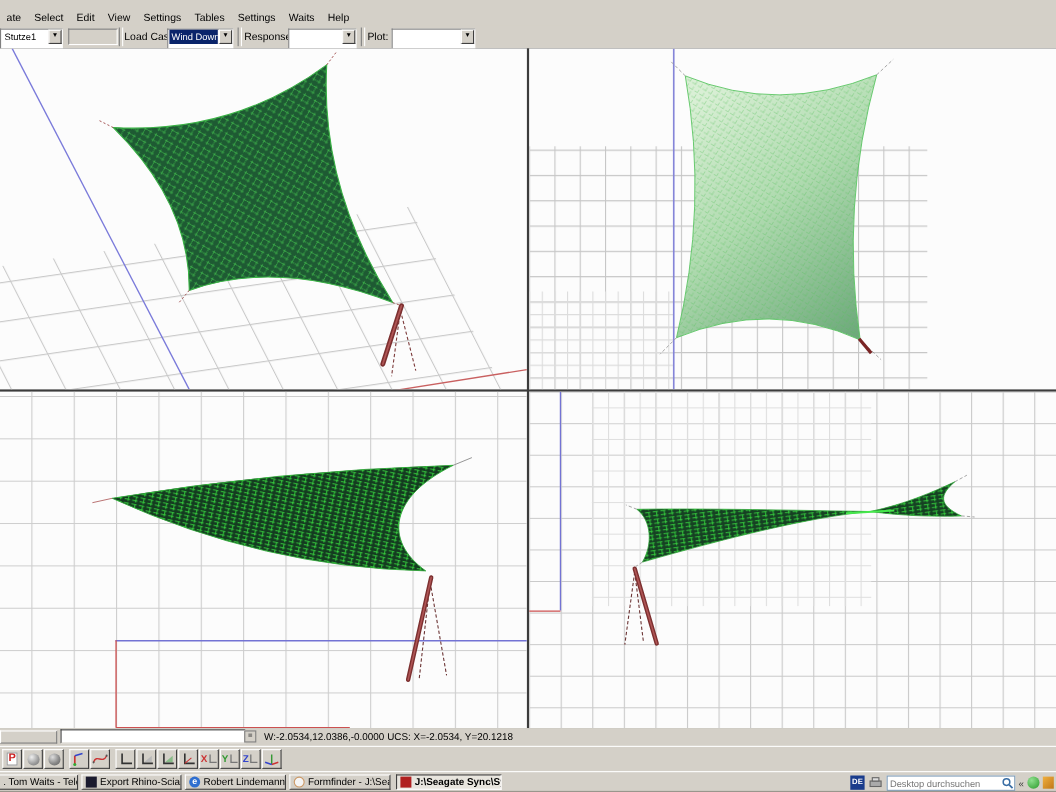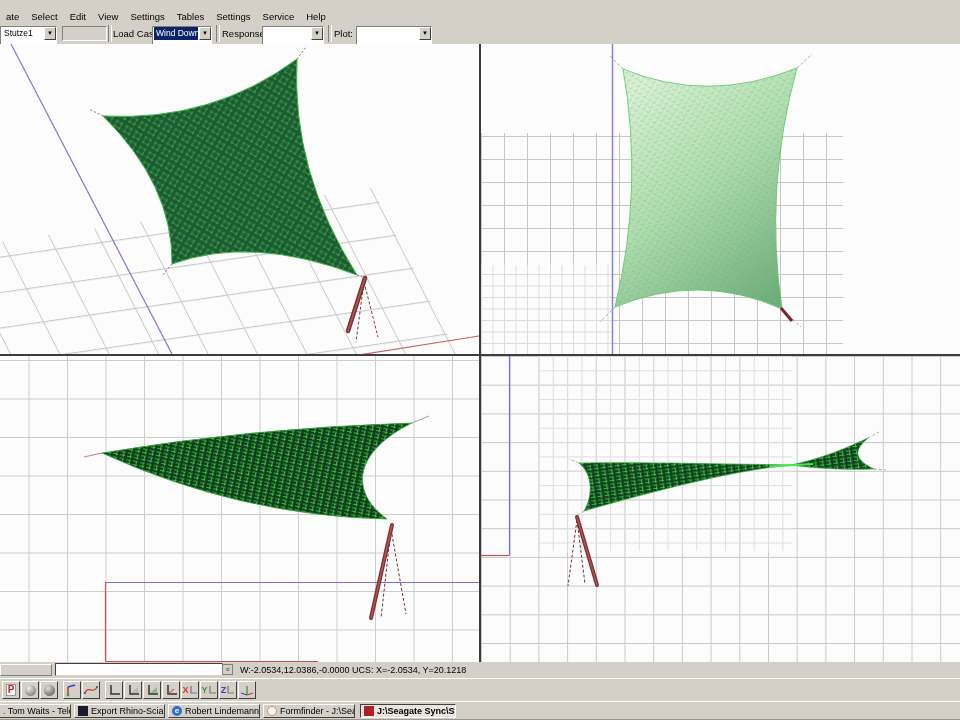--- a/index.html
+++ b/index.html
@@ -91,21 +91,21 @@
 
 
   <div class="menubar">
     <span class="menu-item">ate</span>
     <span class="menu-item">Select</span>
     <span class="menu-item">Edit</span>
     <span class="menu-item">View</span>
     <span class="menu-item">Settings</span>
     <span class="menu-item">Tables</span>
     <span class="menu-item">Settings</span>
-    <span class="menu-item">Service</span>
+    <span class="menu-item">Waits</span>
     <span class="menu-item">Help</span>
   </div>
 
   <div class="toolbar">
     <div class="combo" style="left:0;width:57px;">
       <span class="val">Stutze1</span>
       <span class="arrow">▼</span>
     </div>
     <div class="inset-box" style="left:62px;width:45px;"></div>
     <div class="tb-sep" style="left:108px;"></div>
@@ -344,15 +344,32 @@
       <span>Robert Lindemann KG Gr...</span>
     </div>
     <div class="tbtn" style="left:263px;width:92px;">
       <span class="tico" style="border-radius:50%;background:#f5f5f5;border:1px solid #c96;box-sizing:border-box;"></span>
       <span>Formfinder - J:\Seagate ...</span>
     </div>
     <div class="tbtn active" style="left:360px;width:96px;">
       <span class="tico" style="background:#b02020;"></span>
       <span>J:\Seagate Sync\Syn...</span>
     </div>
+    <div class="tray">
+      <span class="lang">DE</span>
+      <svg width="14" height="11">
+        <rect x="2" y="4" width="10" height="5" fill="#aaa" stroke="#666" stroke-width="1"></rect>
+        <rect x="4" y="1" width="6" height="3" fill="#ddd" stroke="#666" stroke-width="1"></rect>
+      </svg>
+      <span class="search">
+        <input placeholder="Desktop durchsuchen" style="">
+        <svg width="12" height="12">
+          <circle cx="5" cy="5" r="3" fill="none" stroke="#3a6ea5" stroke-width="1.4"></circle>
+          <line x1="7.5" y1="7.5" x2="10.5" y2="10.5" stroke="#3a6ea5" stroke-width="1.6"></line>
+        </svg>
+      </span>
+      <span class="chev">«</span>
+      <span style="width:11px;height:11px;border-radius:50%;background:radial-gradient(circle at 35% 30%,#8fe08f,#2a9a2a);"></span>
+      <span style="width:10px;height:11px;background:linear-gradient(135deg,#f0b040,#c07818);"></span>
+    </div>
   </div>
 
 </div>
 
 </body></html>

